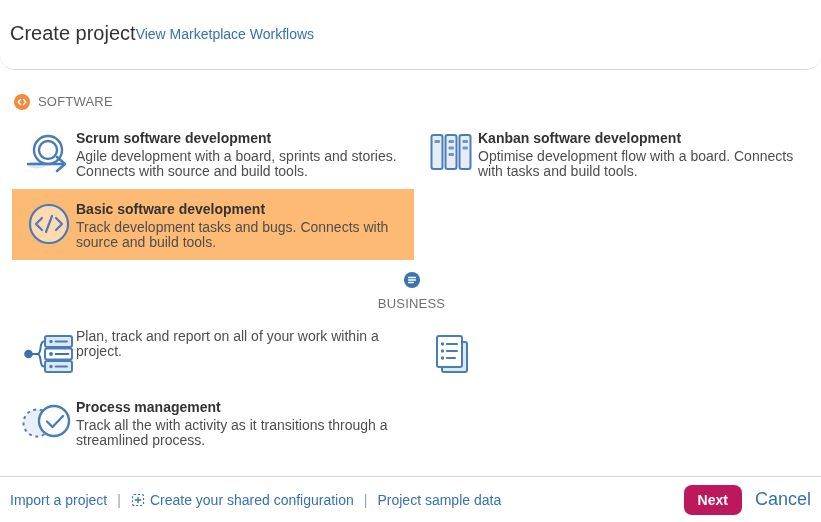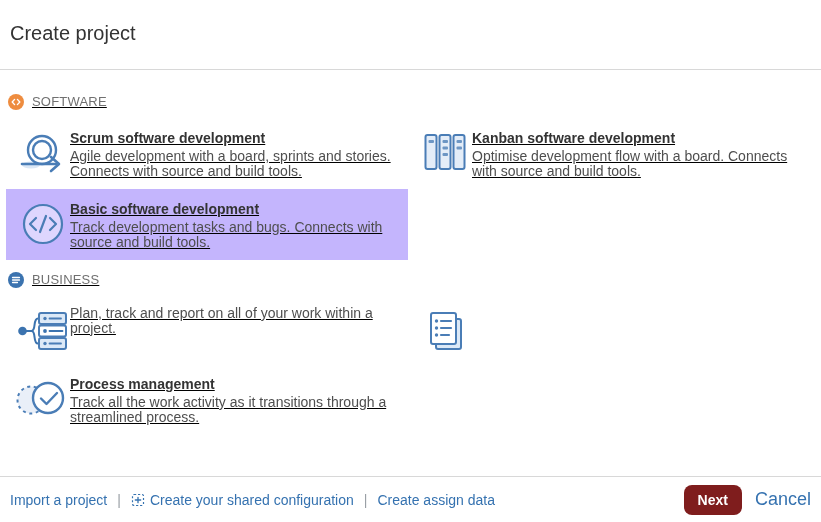--- a/index.html
+++ b/index.html
@@ -10,64 +10,66 @@
     font-family: "Liberation Sans", sans-serif;
     display: flex; flex-direction: column;
     overflow: hidden;
   }
   
   .header {
     display: flex; justify-content: flex-start; align-items: center;
     padding: 9px 18px 10px 10px;
     border-bottom: 1px solid #d8d8d8;
     flex: 0 0 auto;
+    border-radius: 15px;
   }
   .page-title { font-size: 20px; color: #333; font-weight: normal; }
   a.link { color: #3572b0; font-size: 14px; text-decoration: none; cursor: pointer; }
 
   
-  .content { flex: 1 1 auto; padding: 0 6px; text-decoration: underline; }
+  .content { flex: 1 1 auto; padding: 0 12px; }
   .section-header { display: flex; align-items: center; gap: 8px; padding: 24px 0 8px 2px; }
-  .section-header.business { padding-top: 12px; }
+  .section-header.business { padding-top: 12px; flex-direction: column; }
   .section-label { font-size: 13px; color: #707070; letter-spacing: .2px; }
 
   .items-grid { display: grid; grid-template-columns: 402px 403px; }
   .item {
     display: flex; padding: 10px; cursor: pointer;
     align-items: flex-start;
   }
-  .item.selected { background: #c4b5fd; }
+  .item.selected { background: #fdba74; }
   .item-icon { width: 54px; min-width: 54px; display: flex; justify-content: center; align-items: flex-start; padding-top: 2px; }
   .item-title { font-size: 14px; font-weight: bold; color: #333; margin: 2px 0 3px 0; }
   .item-desc { font-size: 14px; color: #4e4e4e; line-height: 15px; max-width: 328px; }
 
   
   .footer {
     flex: 0 0 auto;
     border-top: 1px solid #d8d8d8;
     display: flex; align-items: center;
     height: 46px; padding: 0 10px;
   }
   .footer-links { display: flex; gap: 10px; font-size: 14px; }
   .footer-links .sep { color: #9aa0a6; }
   .flink { display: flex; align-items: center; gap: 5px; color: #3572b0; text-decoration: none; cursor: pointer; }
   .footer-right { margin-left: auto; display: flex; align-items: center; gap: 13px; }
   .next-btn {
-    background: #7f1d1d; color: #fff; font-weight: bold; font-size: 14px;
+    background: #be185d; color: #fff; font-weight: bold; font-size: 14px;
     font-family: "Liberation Sans", sans-serif;
     border: none; border-radius: 8px; padding: 7px 14px; cursor: pointer;
   }
   .cancel-link { color: #3572b0; font-size: 18px; text-decoration: none; cursor: pointer; }
   svg { display: block; }
 </style>
 </head>
 <body>
 
 <div class="header">
   <h1 class="page-title">Create project</h1>
+  <a class="link">View Marketplace Workflows</a>
 </div>
 
 <div class="content">
 
   <div class="section-header">
     <span>
       <svg width="16" height="16" viewBox="0 0 16 16">
         <circle cx="8" cy="8" r="8" fill="#ee8c3f"></circle>
         <path d="M6.6 5.4 L4.2 8 L6.6 10.6 M9.4 5.4 L11.8 8 L9.4 10.6" stroke="#fff" stroke-width="1.4" fill="none" stroke-linecap="round" stroke-linejoin="round"></path>
       </svg>
@@ -102,21 +104,21 @@
           <rect x="5.5" y="10" width="5.5" height="3" rx="1" fill="#6d96c4"></rect>
           <rect x="19.5" y="10" width="5.5" height="3" rx="1" fill="#6d96c4"></rect>
           <rect x="19.5" y="16.5" width="5.5" height="3" rx="1" fill="#6d96c4"></rect>
           <rect x="19.5" y="23" width="5.5" height="3" rx="1" fill="#6d96c4"></rect>
           <rect x="33.5" y="10" width="5.5" height="3" rx="1" fill="#6d96c4"></rect>
           <rect x="33.5" y="16.5" width="5.5" height="3" rx="1" fill="#6d96c4"></rect>
         </svg>
       </span>
       <div>
         <div class="item-title">Kanban software development</div>
-        <div class="item-desc">Optimise development flow with a board. Connects with source and build tools.</div>
+        <div class="item-desc">Optimise development flow with a board. Connects with tasks and build tools.</div>
       </div>
     </div>
 
     <div class="item selected">
       <span class="item-icon">
         <svg width="46" height="46" viewBox="0 0 46 46">
           <circle cx="23" cy="23" r="19" fill="rgba(255,255,255,0.45)" stroke="#4a7db6" stroke-width="2.2"></circle>
           <path d="M16 17 l-6 6 l6 6" fill="none" stroke="#4a7db6" stroke-width="2.2" stroke-linecap="round" stroke-linejoin="round"></path>
           <path d="M30 17 l6 6 l-6 6" fill="none" stroke="#4a7db6" stroke-width="2.2" stroke-linecap="round" stroke-linejoin="round"></path>
           <path d="M26 15 l-6 16" fill="none" stroke="#4a7db6" stroke-width="2.2" stroke-linecap="round"></path>
@@ -181,21 +183,21 @@
     <div class="item">
       <span class="item-icon">
         <svg width="54" height="46" viewBox="0 0 54 46">
           <circle cx="15" cy="24" r="13.5" fill="#e9eff8" stroke="#4a7db6" stroke-width="2" stroke-dasharray="3 3.6"></circle>
           <circle cx="32" cy="22" r="15" fill="#ffffff" stroke="#4a7db6" stroke-width="2.4"></circle>
           <path d="M25 22.5 l5.5 5.5 l10.5 -11" fill="none" stroke="#4a7db6" stroke-width="2.4" stroke-linecap="round" stroke-linejoin="round"></path>
         </svg>
       </span>
       <div>
         <div class="item-title">Process management</div>
-        <div class="item-desc">Track all the work activity as it transitions through a streamlined process.</div>
+        <div class="item-desc">Track all the with activity as it transitions through a streamlined process.</div>
       </div>
     </div>
   </div>
 </div>
 
 <div class="footer">
   <div class="footer-links">
     <a class="flink">
       <span>Import a project</span>
     </a>
@@ -204,20 +206,20 @@
       <span>
         <svg width="14" height="14" viewBox="0 0 14 14">
           <rect x="1.5" y="1.5" width="11" height="11" rx="1.5" fill="none" stroke="#3572b0" stroke-width="1.2" stroke-dasharray="2.2 1.8"></rect>
           <path d="M7 4.3 V9.7 M4.3 7 H9.7" stroke="#3572b0" stroke-width="1.3" stroke-linecap="round"></path>
         </svg>
       </span>
       <span>Create your shared configuration</span>
     </a>
     <span class="sep">|</span>
     <a class="flink">
-      <span>Create assign data</span>
+      <span>Project sample data</span>
     </a>
   </div>
   <div class="footer-right">
     <button class="next-btn">Next</button>
     <a class="cancel-link">Cancel</a>
   </div>
 </div>
 
 </body></html>

